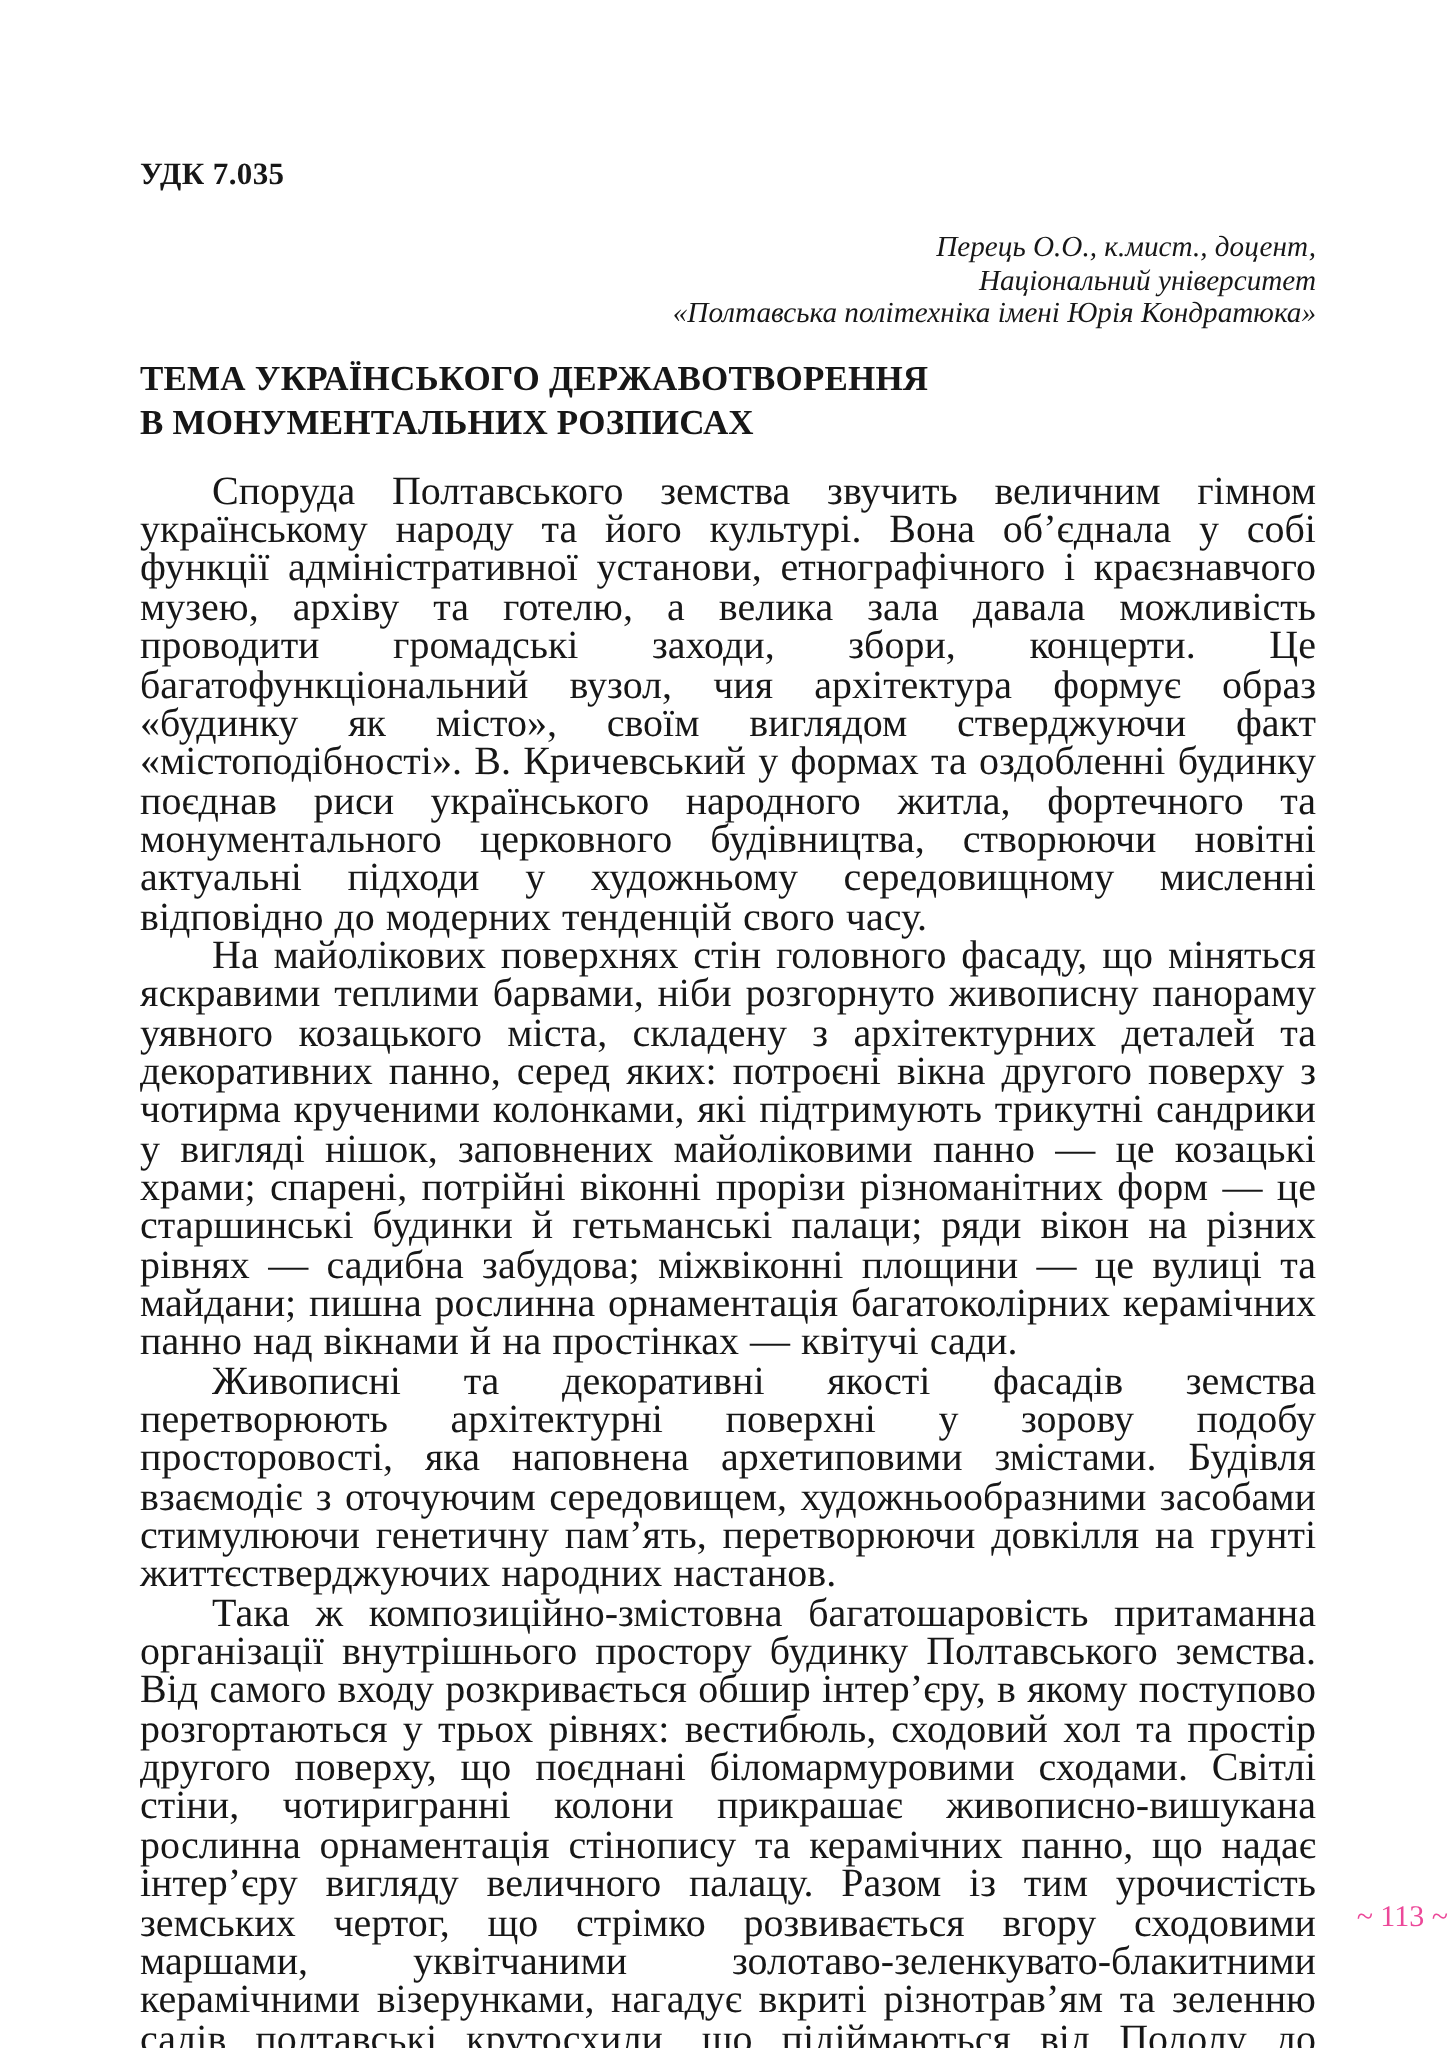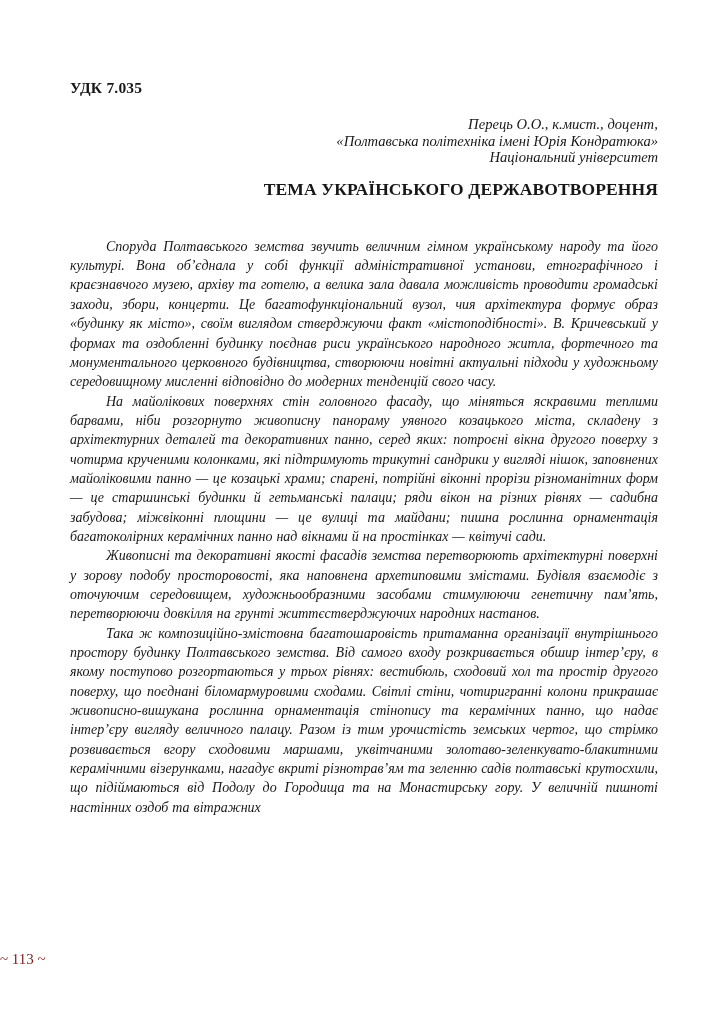--- a/index.html
+++ b/index.html
@@ -28,64 +28,63 @@
   }
   .authors {
     margin-top: 19px;
     text-align: right;
     font-style: italic;
     font-size: 14.6px;
     line-height: 16.6px;
   }
   .title {
     margin-top: 12px;
-    text-align: right;
+    text-align: left;
     font-weight: bold;
     font-size: 17.5px;
     line-height: 22px;
     letter-spacing: 0.1px;
   }
   .body-text {
     margin-top: 15px;
   }
   .body-text p {
-    font-size: 14px;
+    font-size: 20px;
     line-height: 19.35px;
     text-align: justify;
     text-indent: 36px;
     word-spacing: 0.5px;
-    font-style: italic;
   }
   .footer {
     position: absolute;
     top: 950px;
     left: 0;
     width: 724px;
-    text-align: left;
+    text-align: right;
     font-size: 15px;
     line-height: 19px;
-    color: #7f1d1d;
+    color: #ec4899;
   }
 </style>
 </head>
 <body>
 
 <div class="sheet">
 
   <div class="udc">УДК 7.035</div>
 
   <div class="authors">
     <div>Перець О.О., к.мист., доцент,</div>
+    <div>Національний університет</div>
     <div>«Полтавська політехніка імені Юрія Кондратюка»</div>
-    <div>Національний університет</div>
   </div>
 
   <h1 class="title">
     <span>ТЕМА УКРАЇНСЬКОГО ДЕРЖАВОТВОРЕННЯ</span><br>
-    <br>
+    <span>В МОНУМЕНТАЛЬНИХ РОЗПИСАХ</span><br>
   </h1>
 
   <div class="body-text">
     <p>Споруда Полтавського земства звучить величним гімном українському народу та його культурі. Вона об’єднала у собі функції адміністративної установи, етнографічного і краєзнавчого музею, архіву та готелю, а велика зала давала можливість проводити громадські заходи, збори, концерти. Це багатофункціональний вузол, чия архітектура формує образ «будинку як місто», своїм виглядом стверджуючи факт «містоподібності». В. Кричевський у формах та оздобленні будинку поєднав риси українського народного житла, фортечного та монументального церковного будівництва, створюючи новітні актуальні підходи у художньому середовищному мисленні відповідно до модерних тенденцій свого часу.</p>
     <p>На майолікових поверхнях стін головного фасаду, що міняться яскравими теплими барвами, ніби розгорнуто живописну панораму уявного козацького міста, складену з архітектурних деталей та декоративних панно, серед яких: потроєні вікна другого поверху з чотирма крученими колонками, які підтримують трикутні сандрики у вигляді нішок, заповнених майоліковими панно — це козацькі храми; спарені, потрійні віконні прорізи різноманітних форм — це старшинські будинки й гетьманські палаци; ряди вікон на різних рівнях — садибна забудова; міжвіконні площини — це вулиці та майдани; пишна рослинна орнаментація багатоколірних керамічних панно над вікнами й на простінках — квітучі сади.</p>
     <p>Живописні та декоративні якості фасадів земства перетворюють архітектурні поверхні у зорову подобу просторовості, яка наповнена архетиповими змістами. Будівля взаємодіє з оточуючим середовищем, художньообразними засобами стимулюючи генетичну пам’ять, перетворюючи довкілля на грунті життєстверджуючих народних настанов.</p>
     <p>Така ж композиційно-змістовна багатошаровість притаманна організації внутрішнього простору будинку Полтавського земства. Від самого входу розкривається обшир інтер’єру, в якому поступово розгортаються у трьох рівнях: вестибюль, сходовий хол та простір другого поверху, що поєднані біломармуровими сходами. Світлі стіни, чотиригранні колони прикрашає живописно-вишукана рослинна орнаментація стінопису та керамічних панно, що надає інтер’єру вигляду величного палацу. Разом із тим урочистість земських чертог, що стрімко розвивається вгору сходовими маршами, уквітчаними золотаво-зеленкувато-блакитними керамічними візерунками, нагадує вкриті різнотрав’ям та зеленню садів полтавські крутосхили, що підіймаються від Подолу до Городища та на Монастирську гору. У величній пишноті настінних оздоб та вітражних</p>
   </div>
 
   <div class="footer">~ 113 ~</div>

